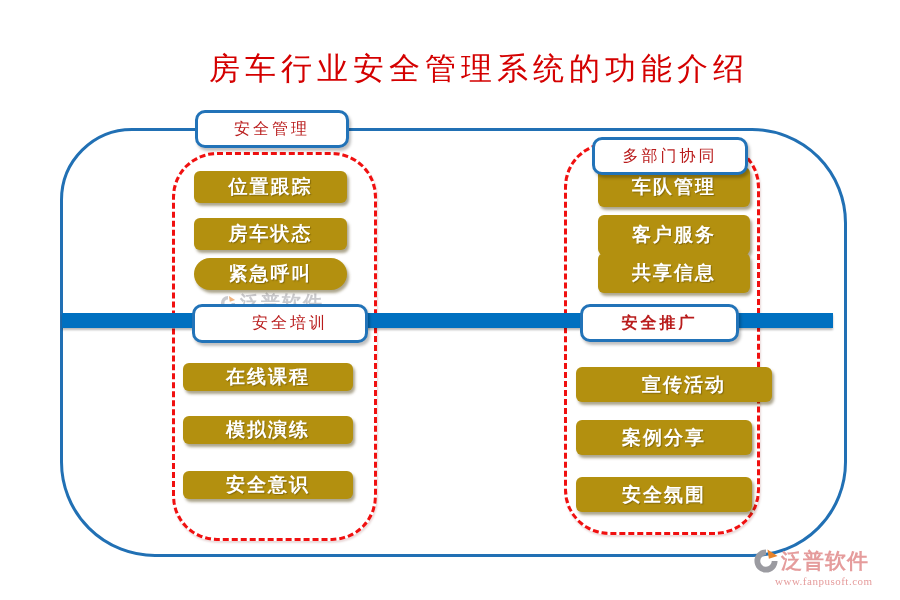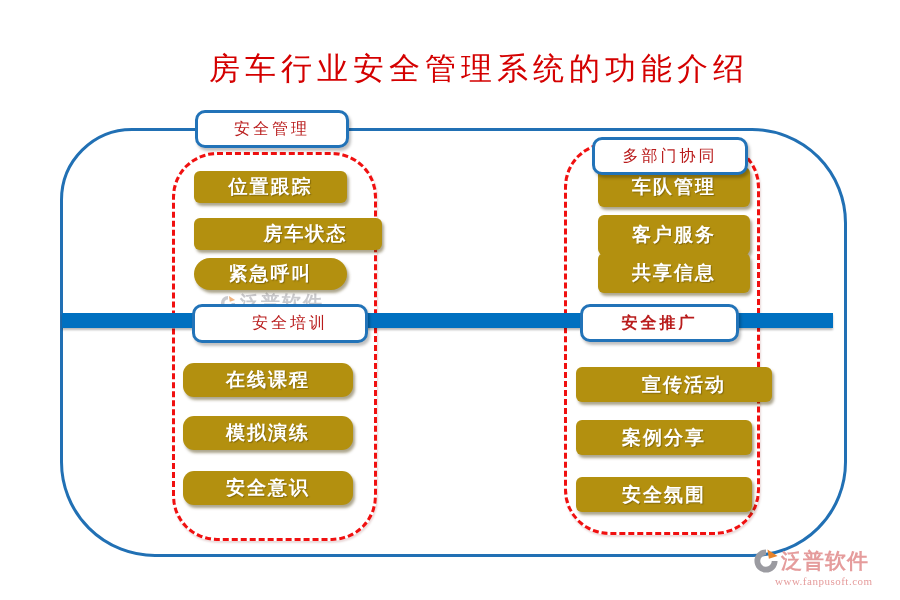--- a/index.html
+++ b/index.html
@@ -42,24 +42,24 @@
   .lbl-g3{left:580px;top:304px;width:153px;height:32px;font-weight:bold;}
   
   .btn{
     position:absolute;background:#b3900f;border-radius:6px;z-index:4;
     display:flex;align-items:center;justify-content:center;
     color:#fff;font-weight:bold;font-size:19px;letter-spacing:2px;
     box-shadow:2px 3px 3px rgba(70,55,0,.45);
     text-shadow:1px 1px 1px rgba(90,70,0,.5);
   }
   .b-g0{left:194px;width:153px;height:32px;}
-  .b-g0-0{top:171px;} .b-g0-1{top:218px;padding-left:35px;} .b-g0-2{top:258px;border-radius:16px;}
+  .b-g0-0{top:171px;} .b-g0-1{top:218px;} .b-g0-2{top:258px;border-radius:16px;}
   .b-g1{left:551px;width:152px;height:40px;margin-left:47px;}
   .b-g1-0{top:167px;} .b-g1-1{top:215px;} .b-g1-2{top:253px;}
-  .b-g2{left:183px;width:170px;height:34px;border-radius:11px;}
+  .b-g2{left:183px;width:170px;height:28px;}
   .b-g2-0{top:363px;} .b-g2-1{top:416px;} .b-g2-2{top:471px;}
   .b-g3{left:576px;width:176px;height:35px;}
   .b-g3-0{top:367px;padding-left:20px;} .b-g3-1{top:420px;} .b-g3-2{top:477px;}
   
   .watermark{
     position:absolute;left:220px;top:290px;z-index:1;display:flex;align-items:center;gap:4px;
     color:#b9b9bd;font-size:19px;font-weight:bold;letter-spacing:2px;opacity:.75;
   }
   .watermark svg{opacity:.8;}
   

